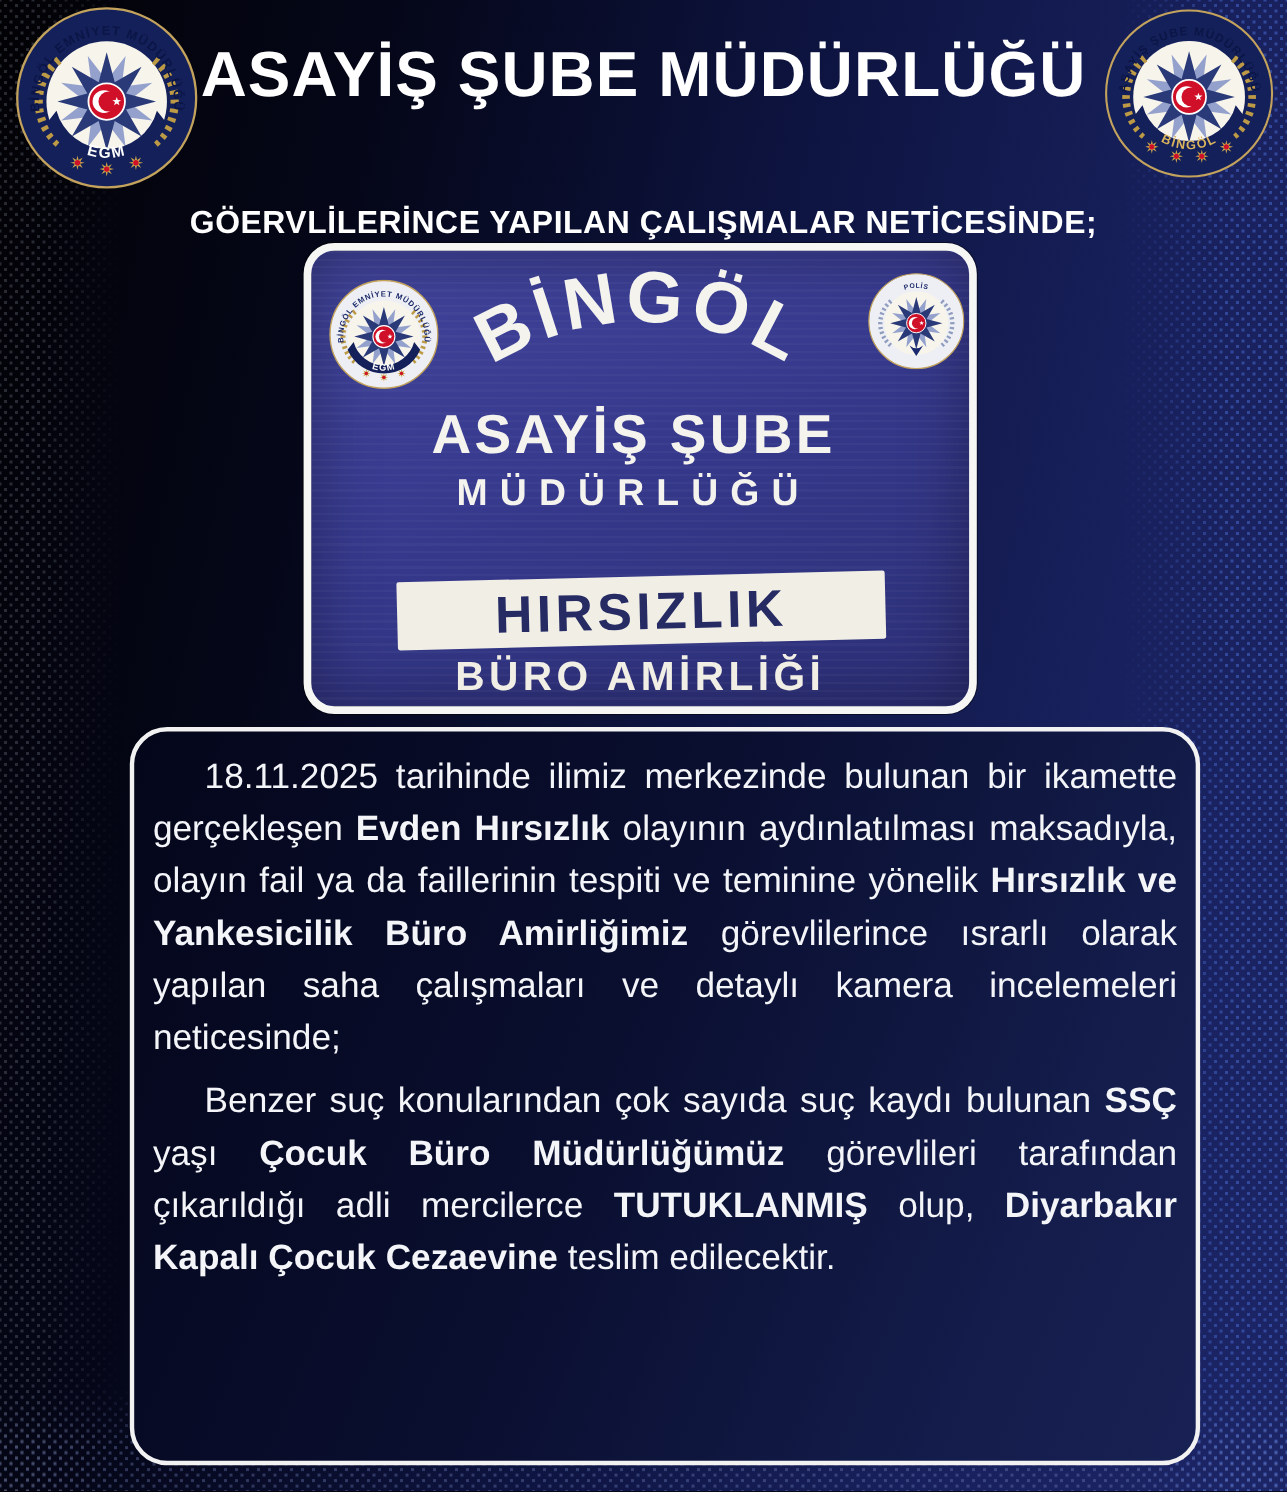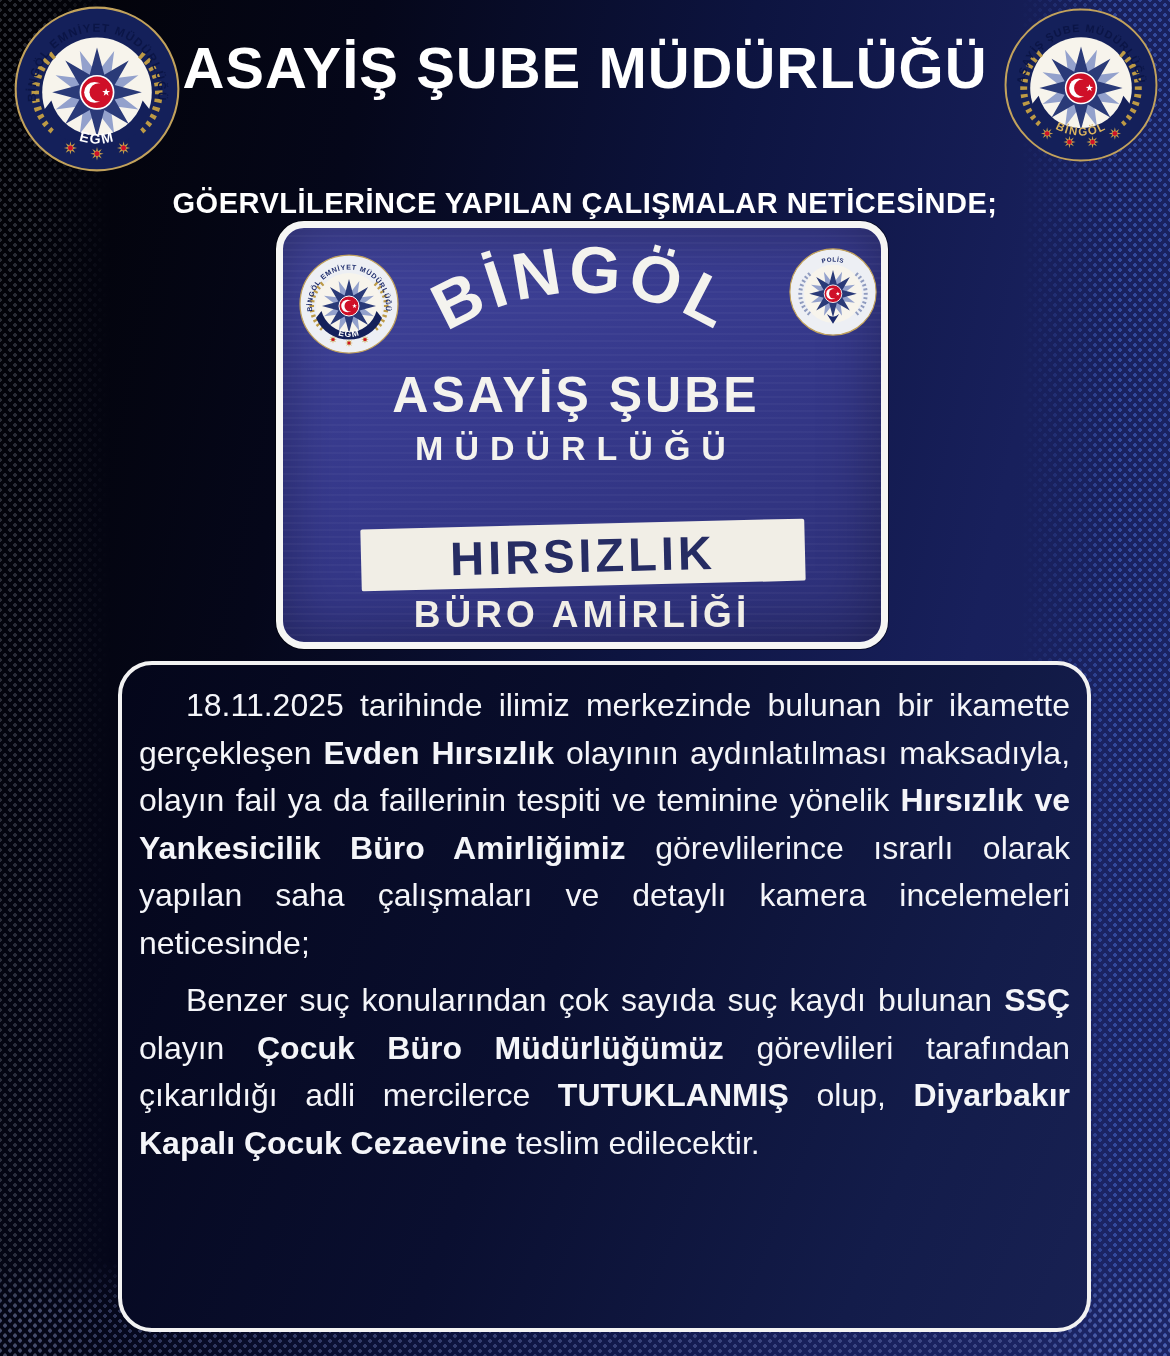--- a/index.html
+++ b/index.html
@@ -200,16 +200,16 @@
 
     <div class="sign-line sign-line1">ASAYİŞ ŞUBE</div>
     <div class="sign-line sign-line2">MÜDÜRLÜĞÜ</div>
 
     <div class="sign-band">HIRSIZLIK</div>
     <div class="sign-subband">BÜRO AMİRLİĞİ</div>
   </div>
 
   <div class="textbox">
     <p><span>18.11.2025 tarihinde ilimiz merkezinde bulunan bir ikamette gerçekleşen </span><span class="b">Evden Hırsızlık</span><span> olayının aydınlatılması maksadıyla, olayın fail ya da faillerinin tespiti ve teminine yönelik </span><span class="b">Hırsızlık ve Yankesicilik Büro Amirliğimiz</span><span> görevlilerince ısrarlı olarak yapılan saha çalışmaları ve detaylı kamera incelemeleri neticesinde;</span></p>
-    <p><span>Benzer suç konularından çok sayıda suç kaydı bulunan </span><span class="b">SSÇ</span><span> olayın </span><span class="b">Çocuk Büro Müdürlüğümüz</span><span> görevlileri tarafından çıkarıldığı adli mercilerce </span><span class="b">TUTUKLANMIŞ</span><span> olup, </span><span class="b">Diyarbakır Kapalı Çocuk Cezaevine</span><span> teslim edilecektir.</span></p>
+    <p><span>Benzer suç konularından çok sayıda suç kaydı bulunan </span><span class="b">SSÇ</span><span> yaşı </span><span class="b">Çocuk Büro Müdürlüğümüz</span><span> görevlileri tarafından çıkarıldığı adli mercilerce </span><span class="b">TUTUKLANMIŞ</span><span> olup, </span><span class="b">Diyarbakır Kapalı Çocuk Cezaevine</span><span> teslim edilecektir.</span></p>
   </div>
 
 </div>
 
 </body></html>

